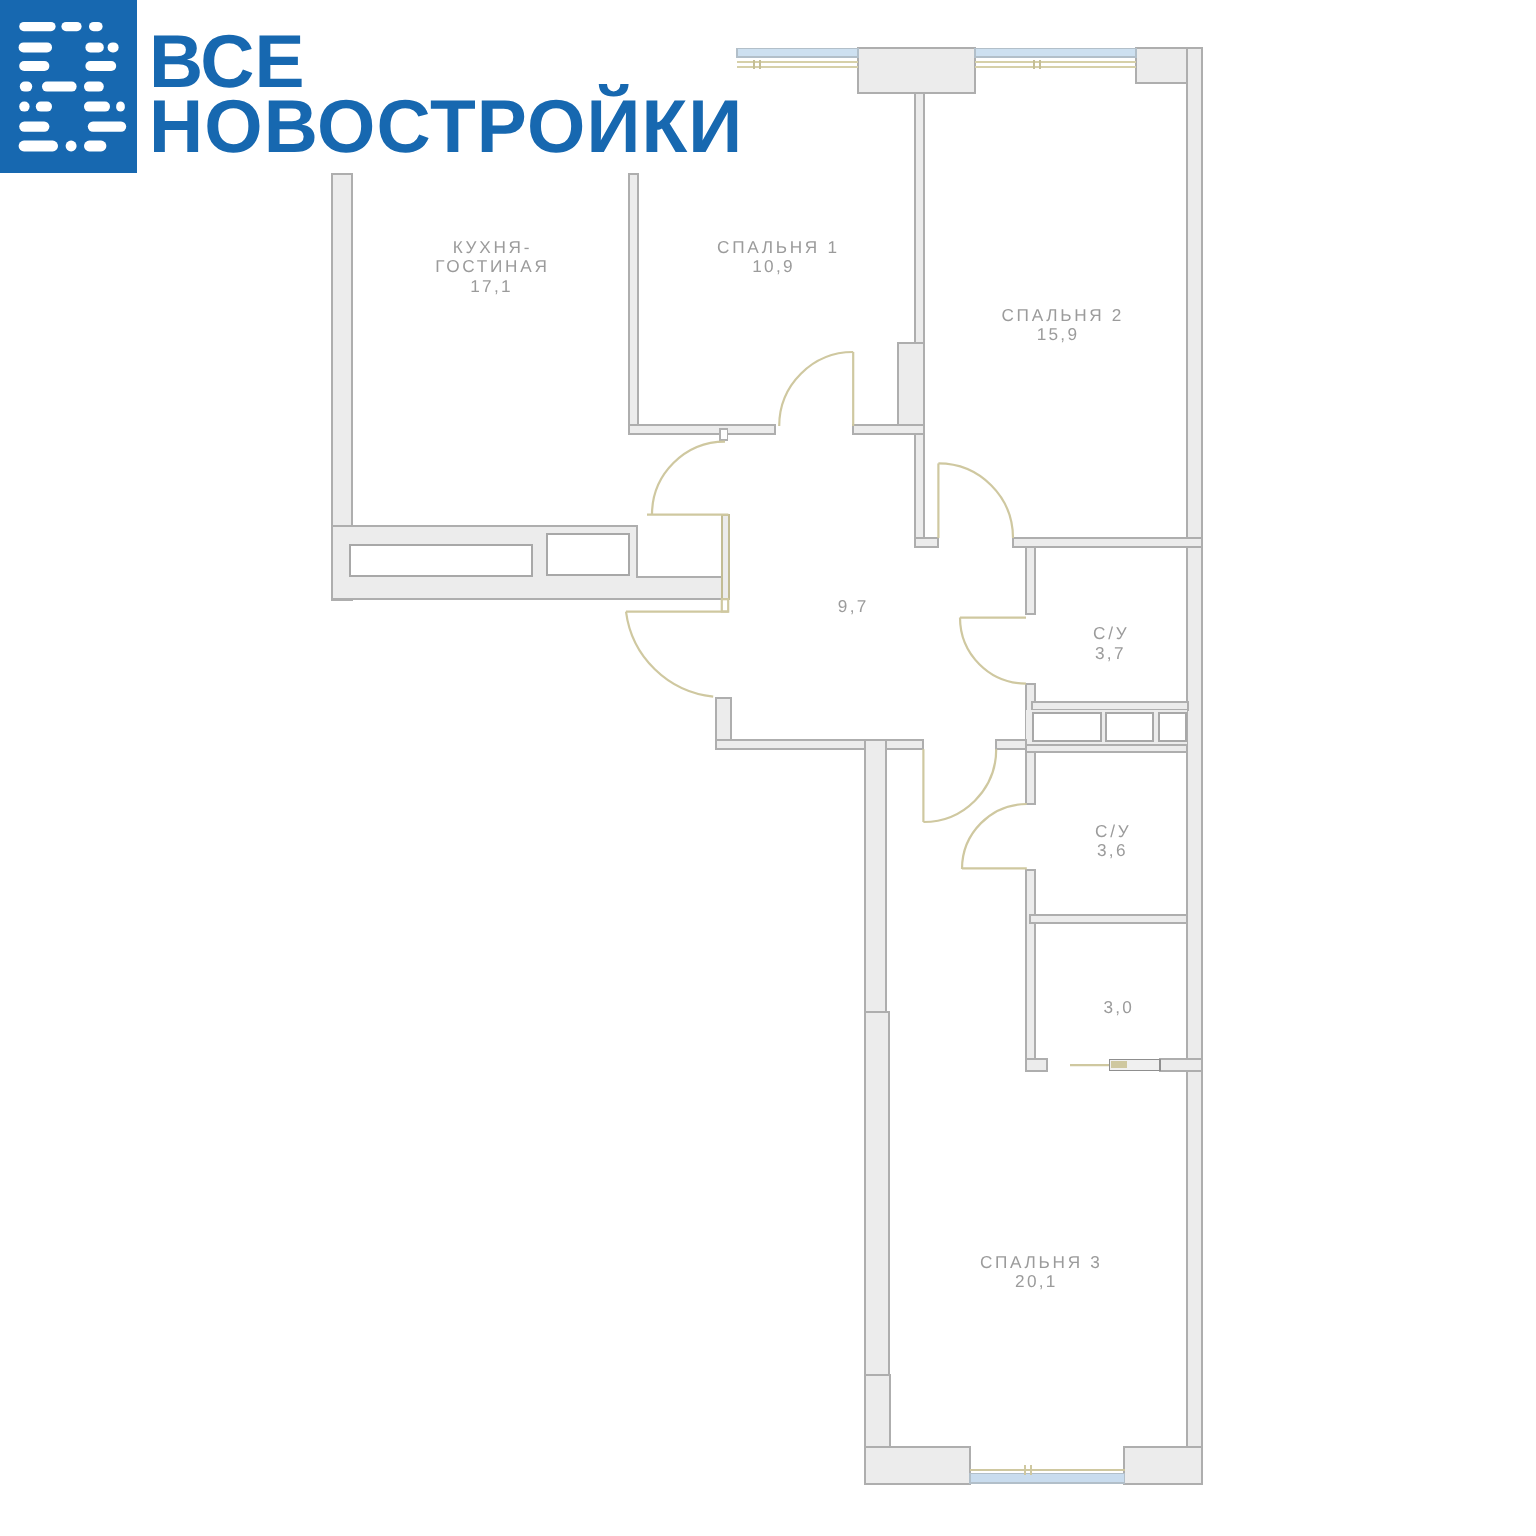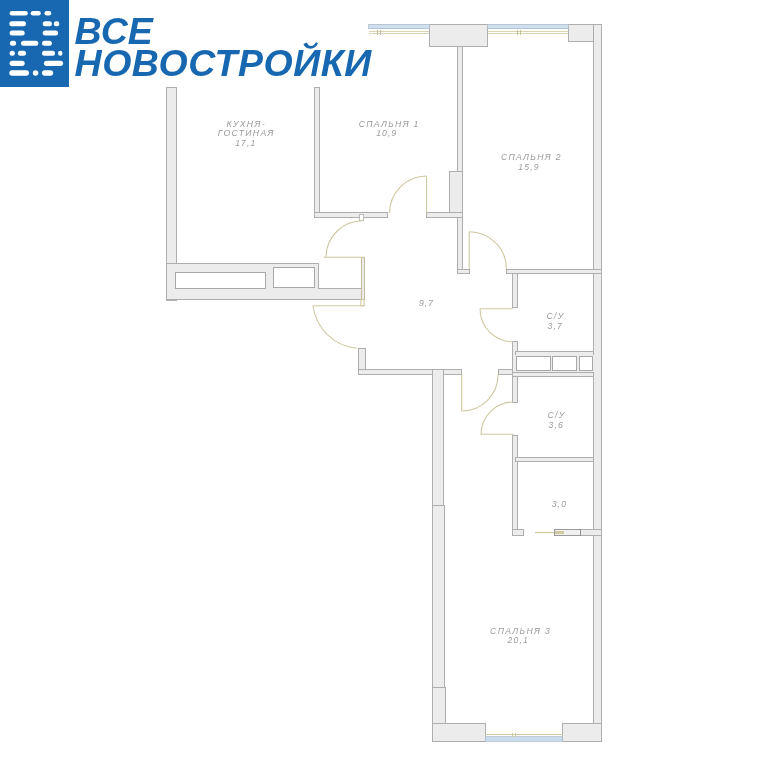--- a/index.html
+++ b/index.html
@@ -1,16 +1,16 @@
 <!DOCTYPE html>
 <html><head>
 <meta charset="utf-8">
 <style>
   html,body{margin:0;padding:0;background:#ffffff;width:768px;height:768px;overflow:hidden;}
-  .wrap{position:relative;width:768px;height:768px;font-family:"Liberation Sans",sans-serif;font-style:italic;}
+  .wrap{position:relative;width:768px;height:768px;font-family:"Liberation Sans",sans-serif;}
   svg{position:absolute;left:0;top:0;}
   .rlab{font-family:"Liberation Sans",sans-serif;fill:#9b9b9b;font-size:8.6px;letter-spacing:1.35px;}
   .rnum{font-family:"Liberation Sans",sans-serif;fill:#9b9b9b;font-size:8.6px;letter-spacing:1.15px;}
   .logo-t{font-family:"Liberation Sans",sans-serif;fill:#1768b0;font-weight:bold;font-size:37.5px;letter-spacing:0px;}
 </style>
 </head>
 <body>
 <div class="wrap">
 <svg width="768" height="768" viewBox="0 0 768 768" shape-rendering="crispEdges">
 

